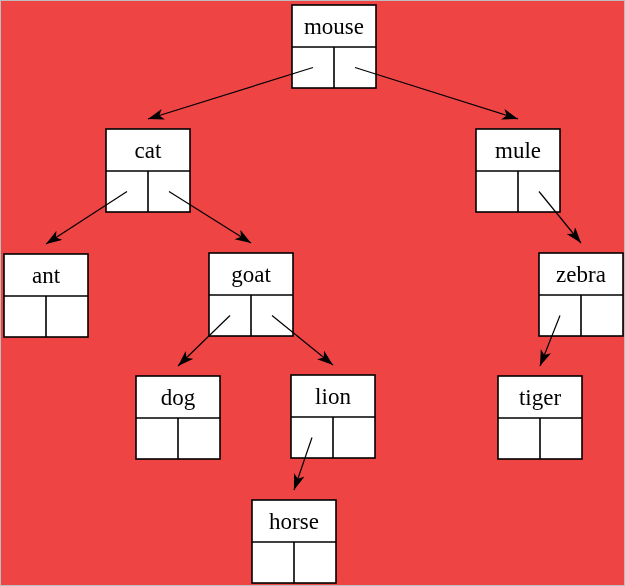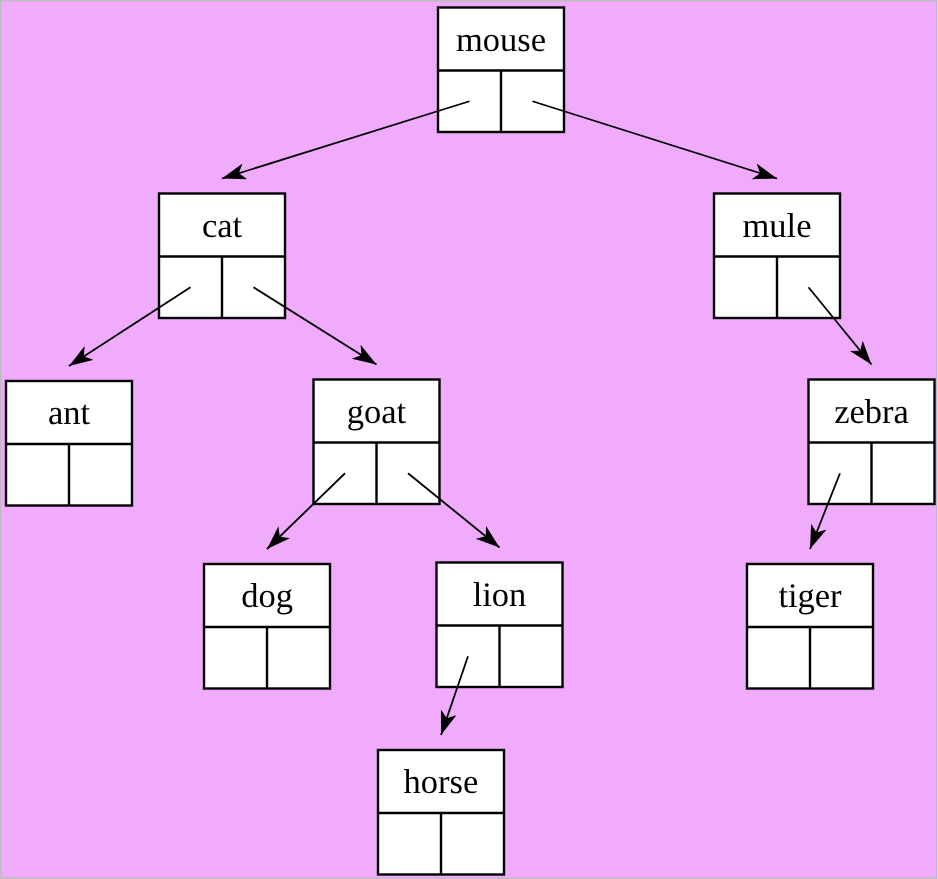--- a/index.html
+++ b/index.html
@@ -6,21 +6,21 @@
     margin: 0;
     padding: 0;
     background: #ffffff;
     font-family: "Liberation Serif", "DejaVu Serif", serif;
   }
   .page {
     position: relative;
     width: 625px;
     height: 586px;
     box-sizing: border-box;
-    background: #f0abfc;
+    background: #ef4444;
     border: 1px solid #bdbdbd;
     overflow: hidden;
   }
   svg { display: block; }
   text {
     font-family: "Liberation Serif", "DejaVu Serif", serif;
   }
 </style>
 </head>
 <body>

